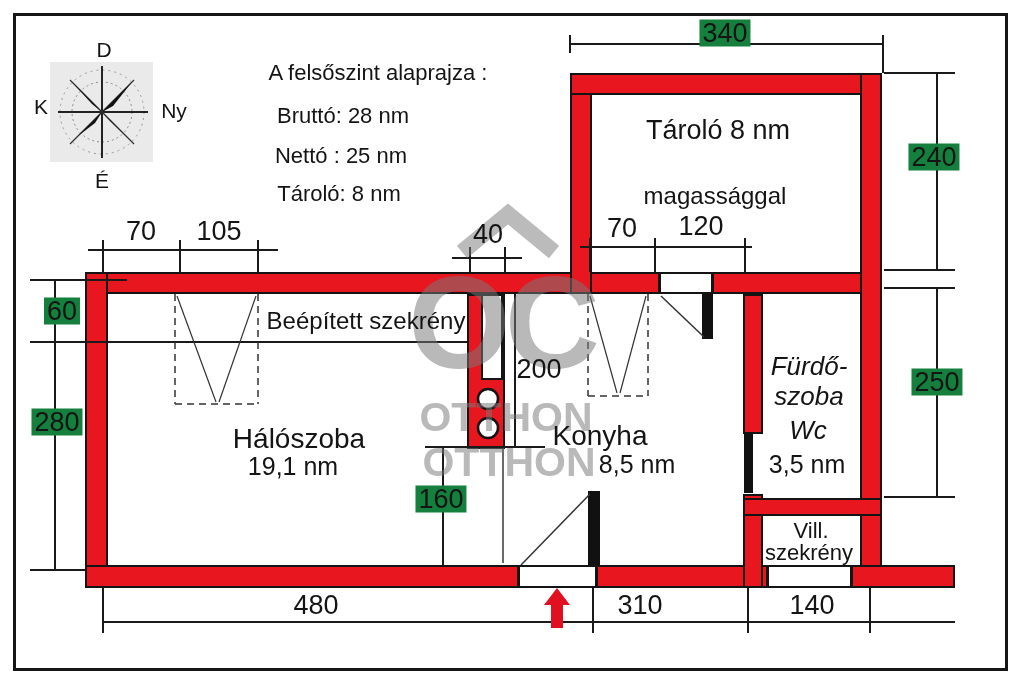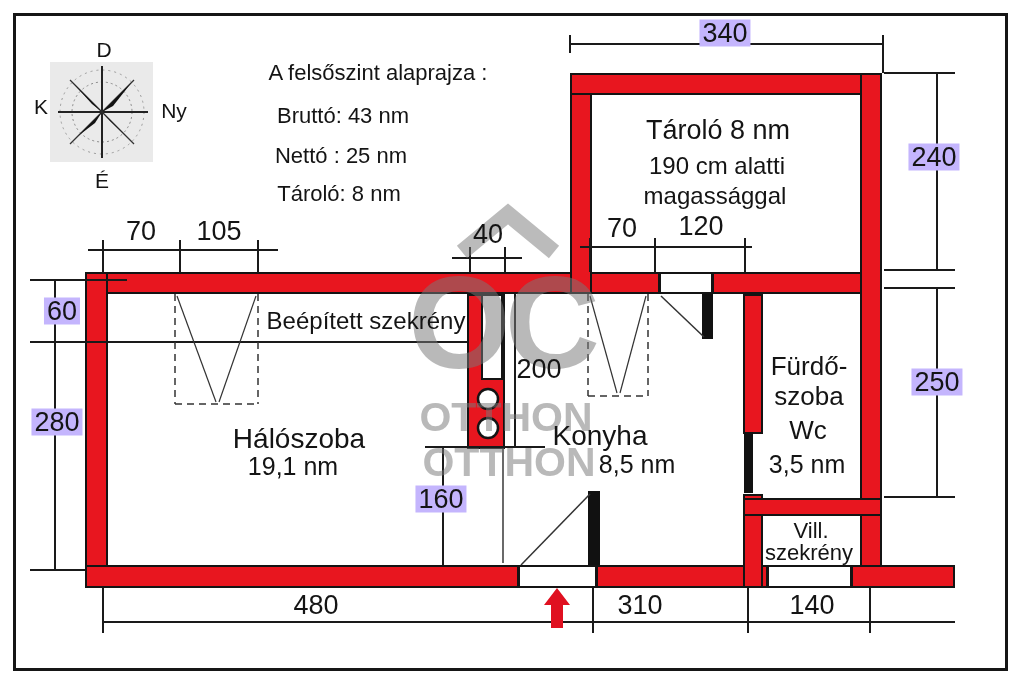--- a/index.html
+++ b/index.html
@@ -6,23 +6,23 @@
   #canvas{
     position:relative;width:1021px;height:690px;background:#fff;overflow:hidden;
     font-family:"Liberation Sans",sans-serif;color:#141414;
   }
   #frame{position:absolute;left:13px;top:13px;width:989px;height:652px;border:3px solid #161616;z-index:1;}
   .wall{position:absolute;background:#e8161f;border:2px solid #141414;box-sizing:border-box;z-index:2;}
   .notch{position:absolute;background:#fff;border:2px solid #141414;box-sizing:border-box;z-index:3;}
   #lines{position:absolute;left:0;top:0;z-index:6;}
   #wm{position:absolute;left:0;top:0;z-index:7;pointer-events:none;}
   .lbl{position:absolute;transform:translate(-50%,-50%);white-space:nowrap;z-index:10;line-height:1;}
-  .bgw{background:#c4b5fd;padding:0 3px;}
+  .bgw{background:#15803d;padding:0 3px;}
   .f31{font-size:22px;} .f28{font-size:28px;margin-top:8px;} .f27{font-size:27px;}
-  .f26{font-size:26px;} .f25{font-size:25px;} .f24{font-size:24px;}
+  .f26{font-size:26px;font-style:italic;} .f25{font-size:25px;} .f24{font-size:24px;}
   .f22{font-size:22px;} .f21{font-size:21px;}
   .wm-txt{position:absolute;transform:translate(-50%,-50%);font-weight:bold;color:rgba(120,120,120,0.52);z-index:7;pointer-events:none;white-space:nowrap;}
 </style>
 </head>
 <body>
 
 <div id="canvas">
   <div id="frame"></div>
 
   <div class="wall" style="left:85px;top:272px;width:575px;height:22px"></div>
@@ -142,31 +142,30 @@
   <div id="wm">
     <svg width="1021" height="690" viewBox="0 0 1021 690" style="position:absolute;left:0;top:0">
       <polyline points="462,252 508,214 554,252" fill="none" stroke="rgba(120,120,120,0.5)" stroke-width="16"></polyline>
     </svg>
     <div class="wm-txt" style="left:501px;top:322px;font-size:132px;letter-spacing:-6px">OC</div>
     <div class="wm-txt" style="left:506px;top:417px;font-size:41px">OTTHON</div>
     <div class="wm-txt" style="left:509px;top:462px;font-size:41px">OTTHON</div>
   </div>
 
   <div class="lbl f31" style="left:378px;top:73px">A felsőszint alaprajza :</div>
-  <div class="lbl f31" style="left:343px;top:116px">Bruttó: 43 nm</div>
+  <div class="lbl f31" style="left:343px;top:116px">Bruttó: 28 nm</div>
   <div class="lbl f31" style="left:341px;top:156px">Nettó : 25 nm</div>
   <div class="lbl f31" style="left:339px;top:194px">Tároló: 8 nm</div>
 
   <div class="lbl f21" style="left:104px;top:49px">D</div>
   <div class="lbl f21" style="left:41px;top:106px">K</div>
   <div class="lbl f21" style="left:174px;top:110px">Ny</div>
   <div class="lbl f21" style="left:102px;top:180px">É</div>
 
   <div class="lbl f27" style="left:718px;top:130px">Tároló 8 nm</div>
-  <div class="lbl f24" style="left:717px;top:166px">190 cm alatti</div>
   <div class="lbl f24" style="left:715px;top:196px">magassággal</div>
 
   <div class="lbl f24" style="left:366px;top:321px">Beépített szekrény</div>
 
   <div class="lbl f28" style="left:299px;top:431px">Hálószoba</div>
   <div class="lbl f25" style="left:293px;top:466px">19,1 nm</div>
 
   <div class="lbl f28" style="left:600px;top:428px">Konyha</div>
   <div class="lbl f25" style="left:637px;top:464px">8,5 nm</div>
 

